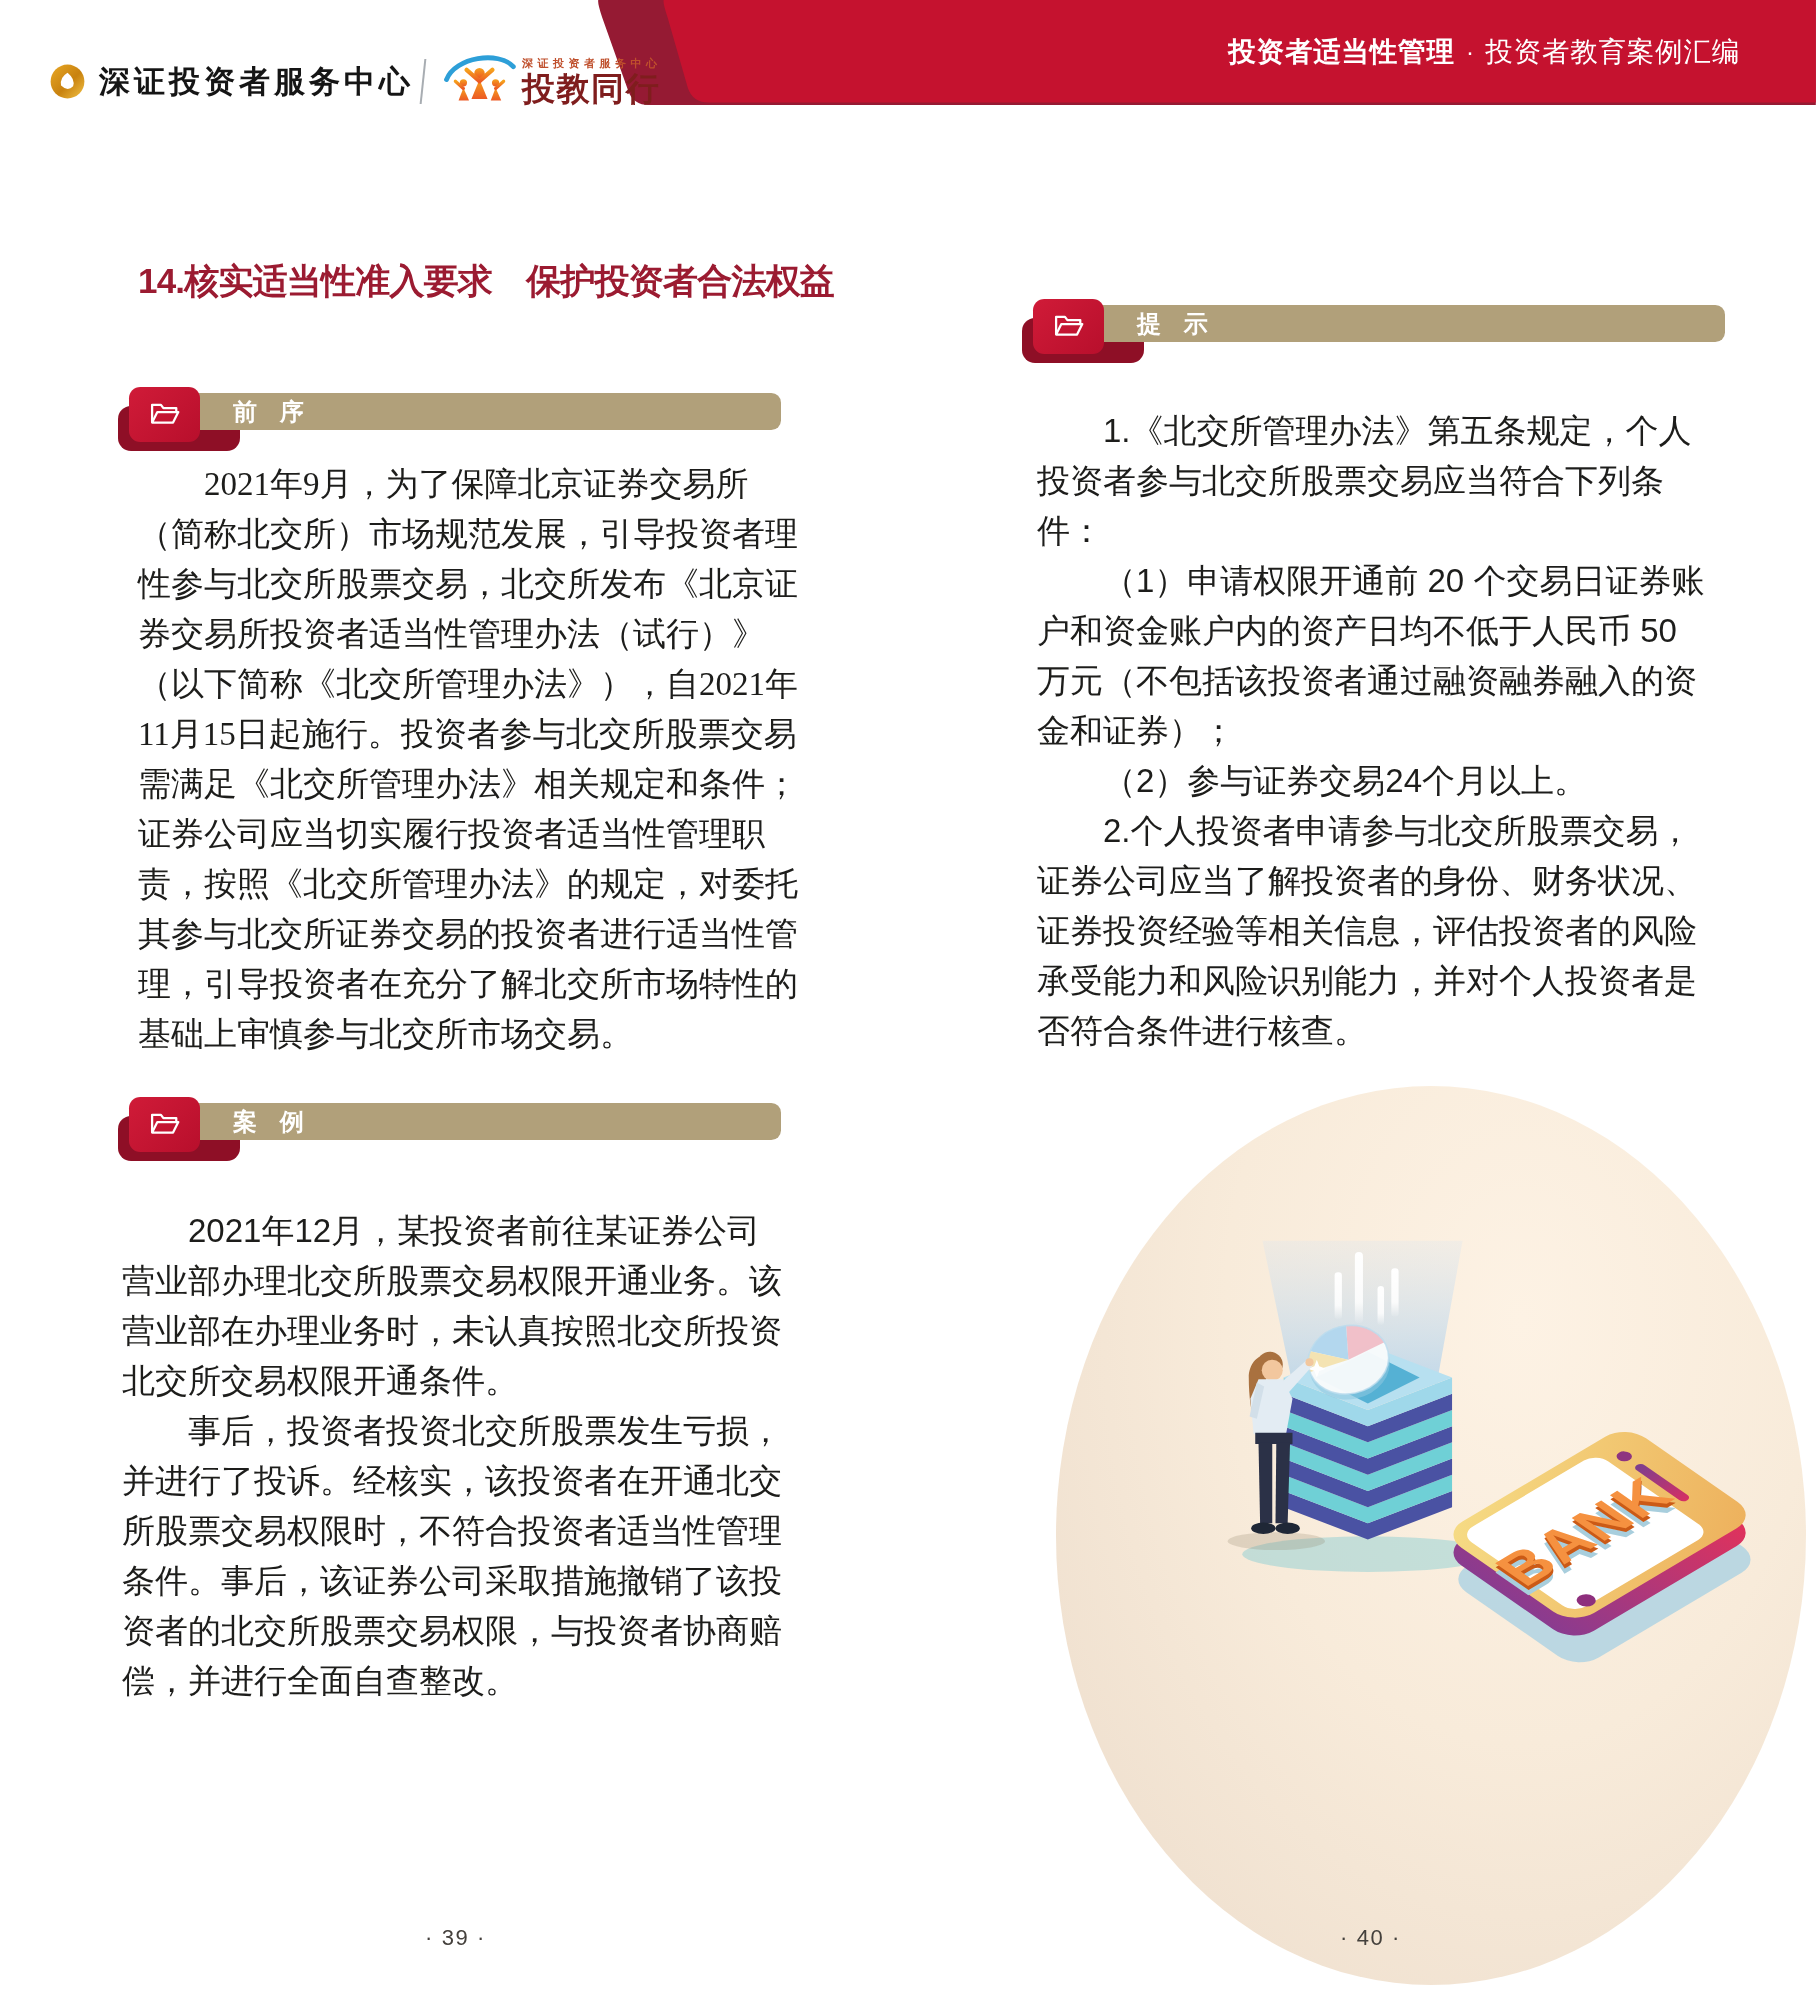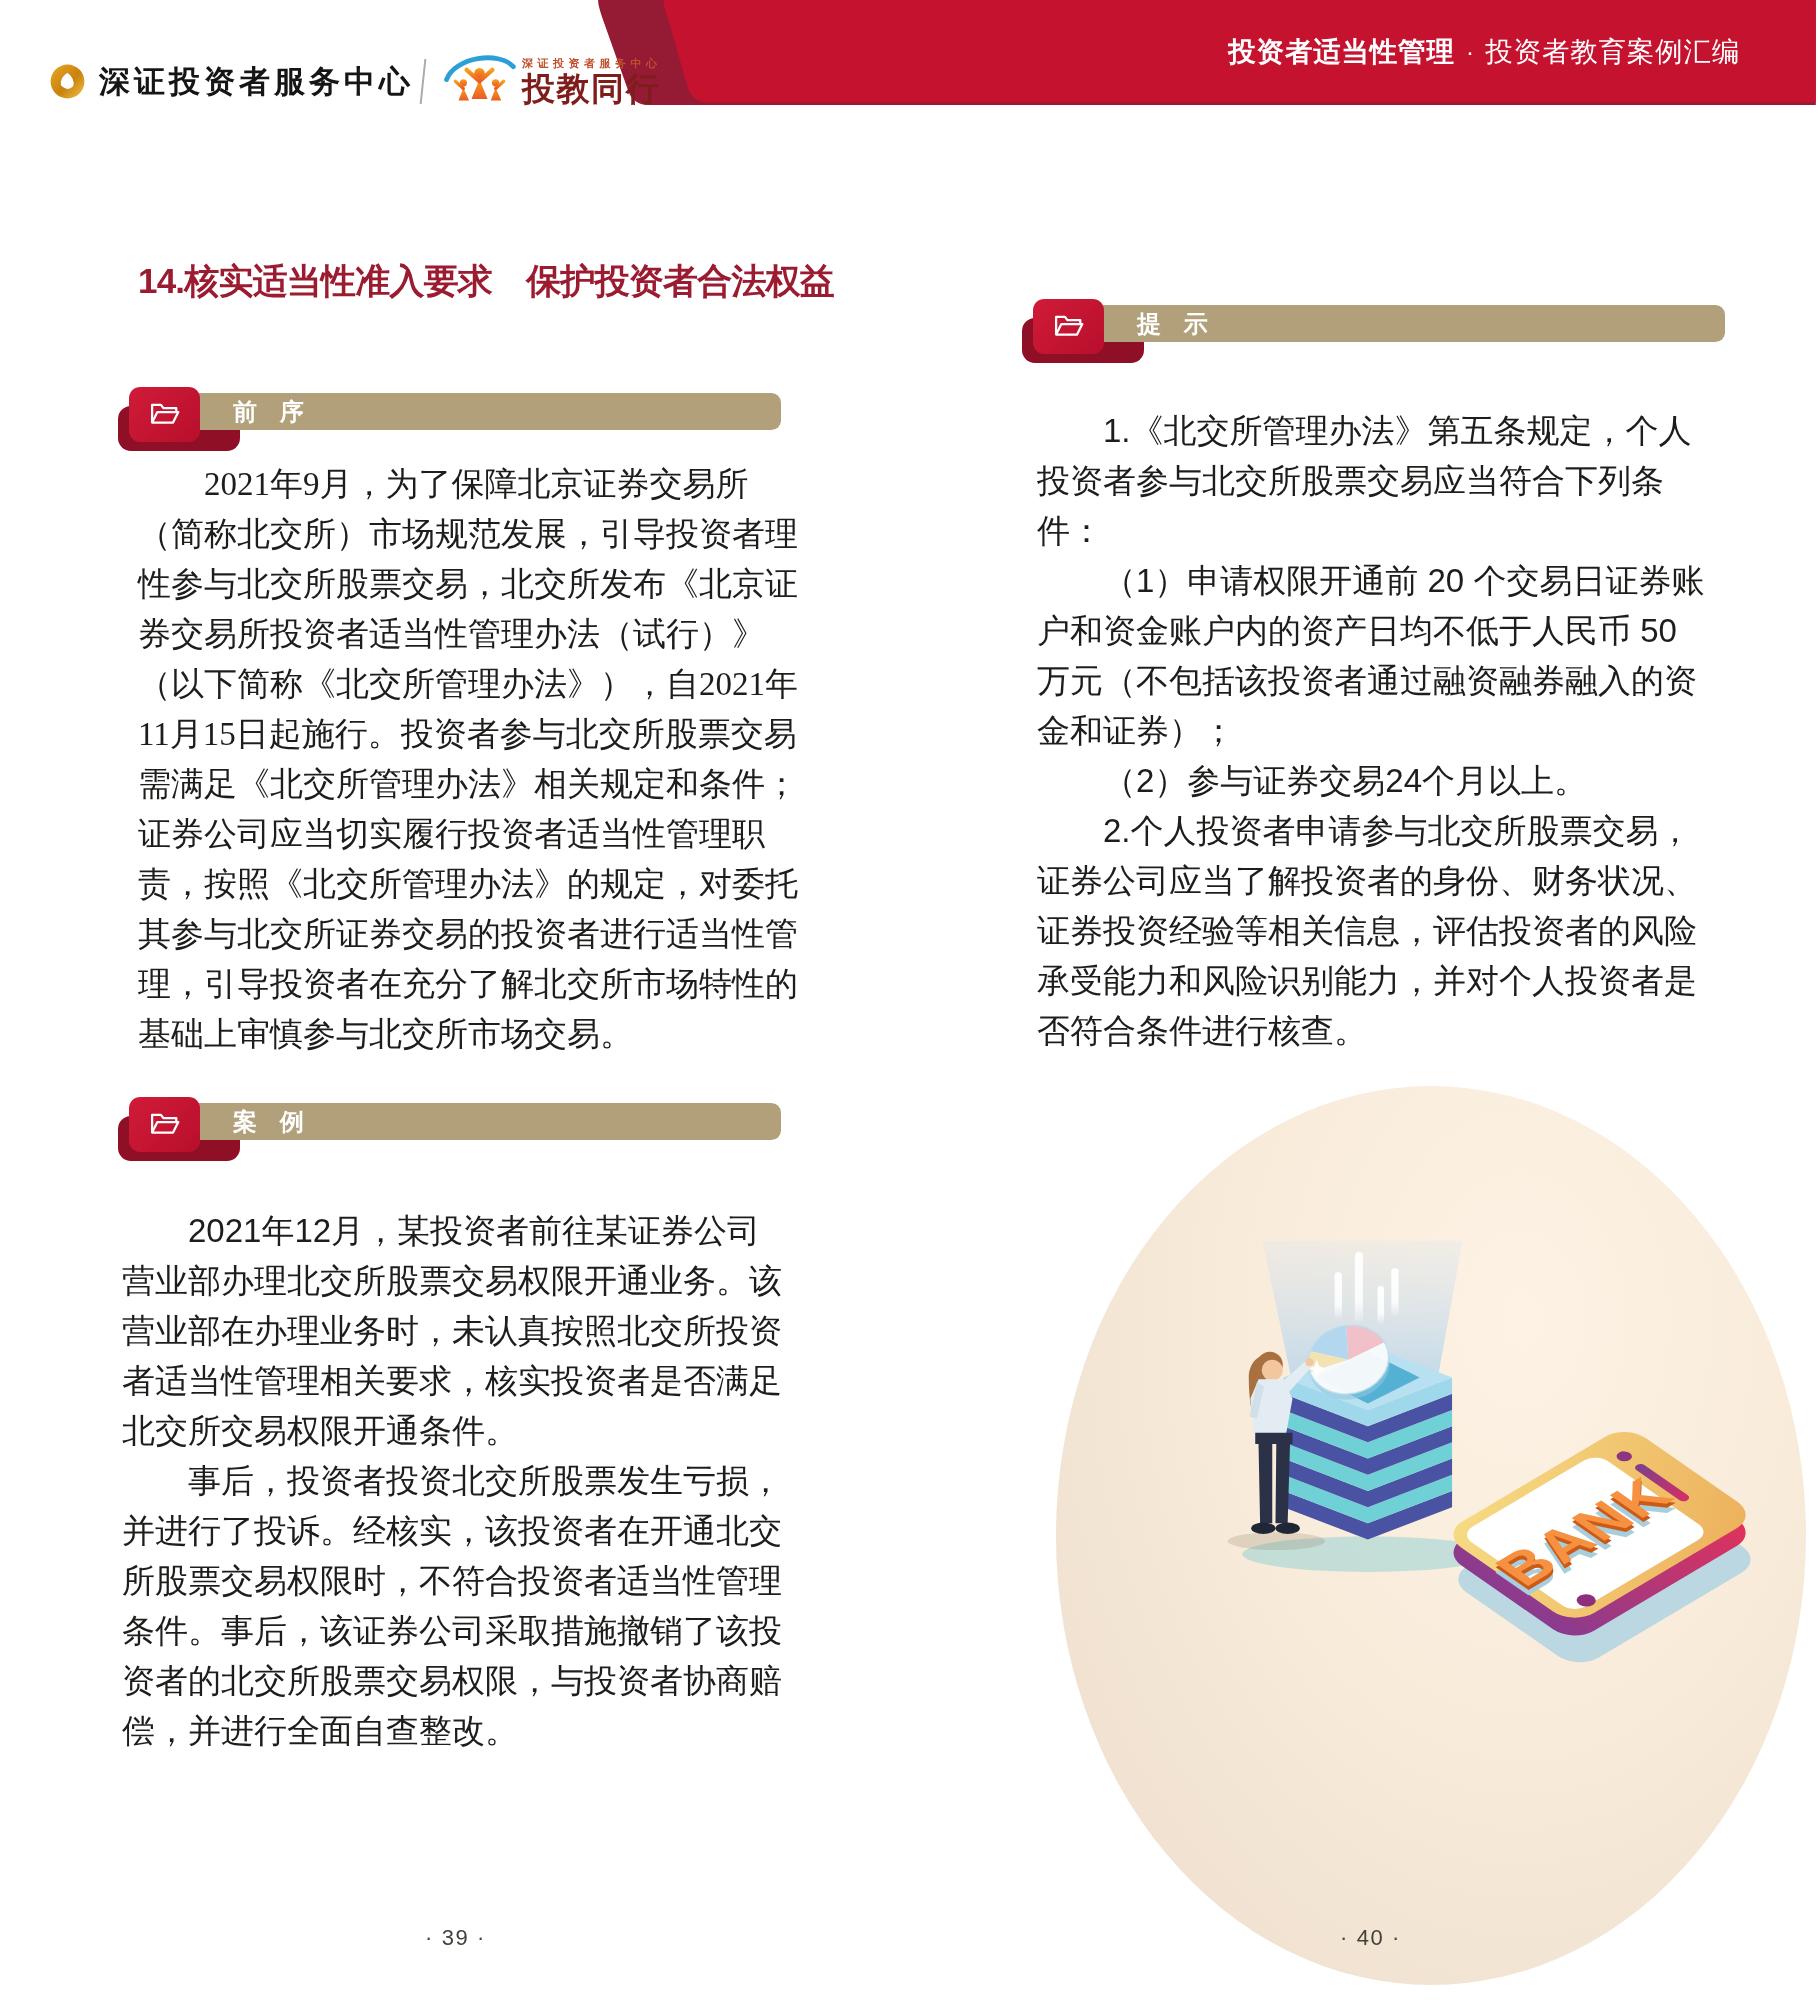--- a/index.html
+++ b/index.html
@@ -164,21 +164,20 @@
         </g>
       </svg>
     </div>
     <div class="label">案 例</div>
   </div>
 
   <div class="text-block" style="left:122px; top:1206px;">
     <div class="text-line">　　2021年12月，某投资者前往某证券公司</div>
     <div class="text-line">营业部办理北交所股票交易权限开通业务。该</div>
     <div class="text-line">营业部在办理业务时，未认真按照北交所投资</div>
-    <div class="text-line">者适当性管理相关要求，核实投资者是否满足</div>
     <div class="text-line">北交所交易权限开通条件。</div>
     <div class="text-line">　　事后，投资者投资北交所股票发生亏损，</div>
     <div class="text-line">并进行了投诉。经核实，该投资者在开通北交</div>
     <div class="text-line">所股票交易权限时，不符合投资者适当性管理</div>
     <div class="text-line">条件。事后，该证券公司采取措施撤销了该投</div>
     <div class="text-line">资者的北交所股票交易权限，与投资者协商赔</div>
     <div class="text-line">偿，并进行全面自查整改。</div>
   </div>
 
   <div class="page-num" style="left:407px;">· 39 ·</div>

